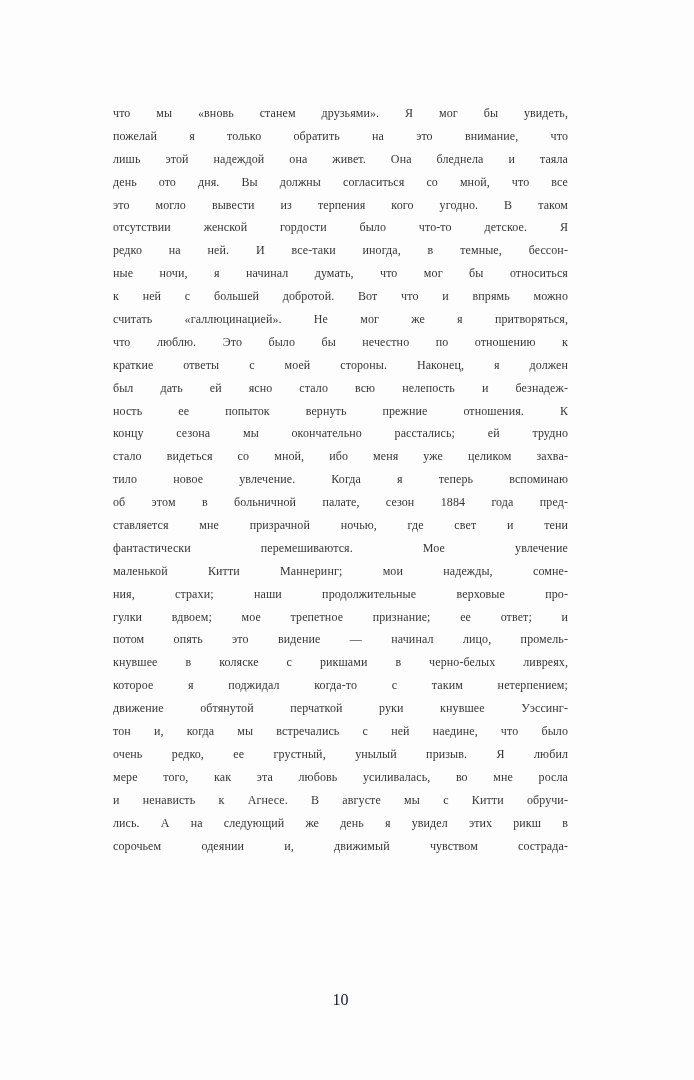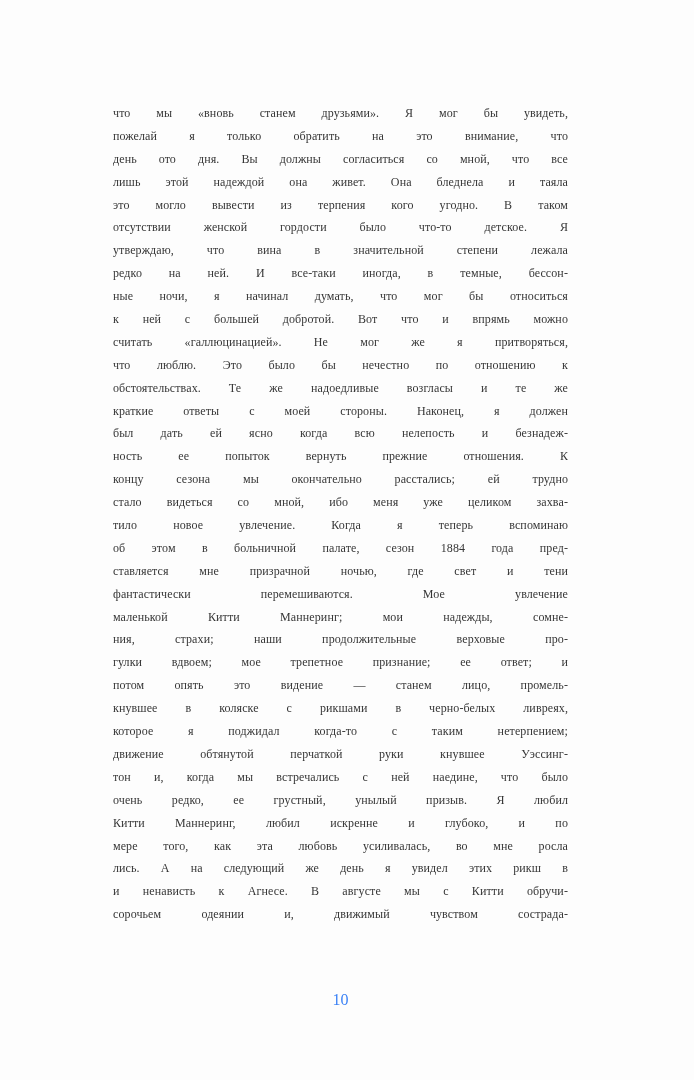--- a/index.html
+++ b/index.html
@@ -41,59 +41,56 @@
   .line.para-end {
     text-align-last: left;
   }
   .page-number {
     position: absolute;
     left: 113px;
     top: 991px;
     width: 455px;
     text-align: center;
     font-size: 16px;
-    color: #3b82f6;
+    color: #0f172a;
   }
 </style>
 </head>
 <body>
 
 <div class="book-page">
   <div class="text-block" id="text-block">
       <div class="line">что мы «вновь станем друзьями». Я мог бы увидеть,</div>
       <div class="line">пожелай я только обратить на это внимание, что</div>
+      <div class="line">лишь этой надеждой она живет. Она бледнела и таяла</div>
       <div class="line">день ото дня. Вы должны согласиться со мной, что все</div>
-      <div class="line">лишь этой надеждой она живет. Она бледнела и таяла</div>
       <div class="line">это могло вывести из терпения кого угодно. В таком</div>
       <div class="line">отсутствии женской гордости было что-то детское. Я</div>
-      <div class="line">утверждаю, что вина в значительной степени лежала</div>
       <div class="line">редко на ней. И все-таки иногда, в темные, бессон-</div>
       <div class="line">ные ночи, я начинал думать, что мог бы относиться</div>
       <div class="line">к ней с большей добротой. Вот что и впрямь можно</div>
       <div class="line">считать «галлюцинацией». Не мог же я притворяться,</div>
       <div class="line">что люблю. Это было бы нечестно по отношению к</div>
-      <div class="line">обстоятельствах. Те же надоедливые возгласы и те же</div>
       <div class="line">краткие ответы с моей стороны. Наконец, я должен</div>
-      <div class="line">был дать ей ясно когда всю нелепость и безнадеж-</div>
+      <div class="line">был дать ей ясно стало всю нелепость и безнадеж-</div>
       <div class="line">ность ее попыток вернуть прежние отношения. К</div>
       <div class="line">концу сезона мы окончательно расстались; ей трудно</div>
       <div class="line">стало видеться со мной, ибо меня уже целиком захва-</div>
       <div class="line">тило новое увлечение. Когда я теперь вспоминаю</div>
       <div class="line">об этом в больничной палате, сезон 1884 года пред-</div>
       <div class="line">ставляется мне призрачной ночью, где свет и тени</div>
       <div class="line">фантастически перемешиваются. Мое увлечение</div>
       <div class="line">маленькой Китти Маннеринг; мои надежды, сомне-</div>
       <div class="line">ния, страхи; наши продолжительные верховые про-</div>
       <div class="line">гулки вдвоем; мое трепетное признание; ее ответ; и</div>
-      <div class="line">потом опять это видение — станем лицо, промель-</div>
+      <div class="line">потом опять это видение — начинал лицо, промель-</div>
       <div class="line">кнувшее в коляске с рикшами в черно-белых ливреях,</div>
       <div class="line">которое я поджидал когда-то с таким нетерпением;</div>
       <div class="line">движение обтянутой перчаткой руки кнувшее Уэссинг-</div>
       <div class="line">тон и, когда мы встречались с ней наедине, что было</div>
       <div class="line">очень редко, ее грустный, унылый призыв. Я любил</div>
-      <div class="line">Китти Маннеринг, любил искренне и глубоко, и по</div>
       <div class="line">мере того, как эта любовь усиливалась, во мне росла</div>
+      <div class="line">и ненависть к Агнесе. В августе мы с Китти обручи-</div>
       <div class="line">лись. А на следующий же день я увидел этих рикш в</div>
-      <div class="line">и ненависть к Агнесе. В августе мы с Китти обручи-</div>
       <div class="line">сорочьем одеянии и, движимый чувством сострада-</div>
     </div>
   <div class="page-number">10</div>
 </div>
 
 </body></html>

